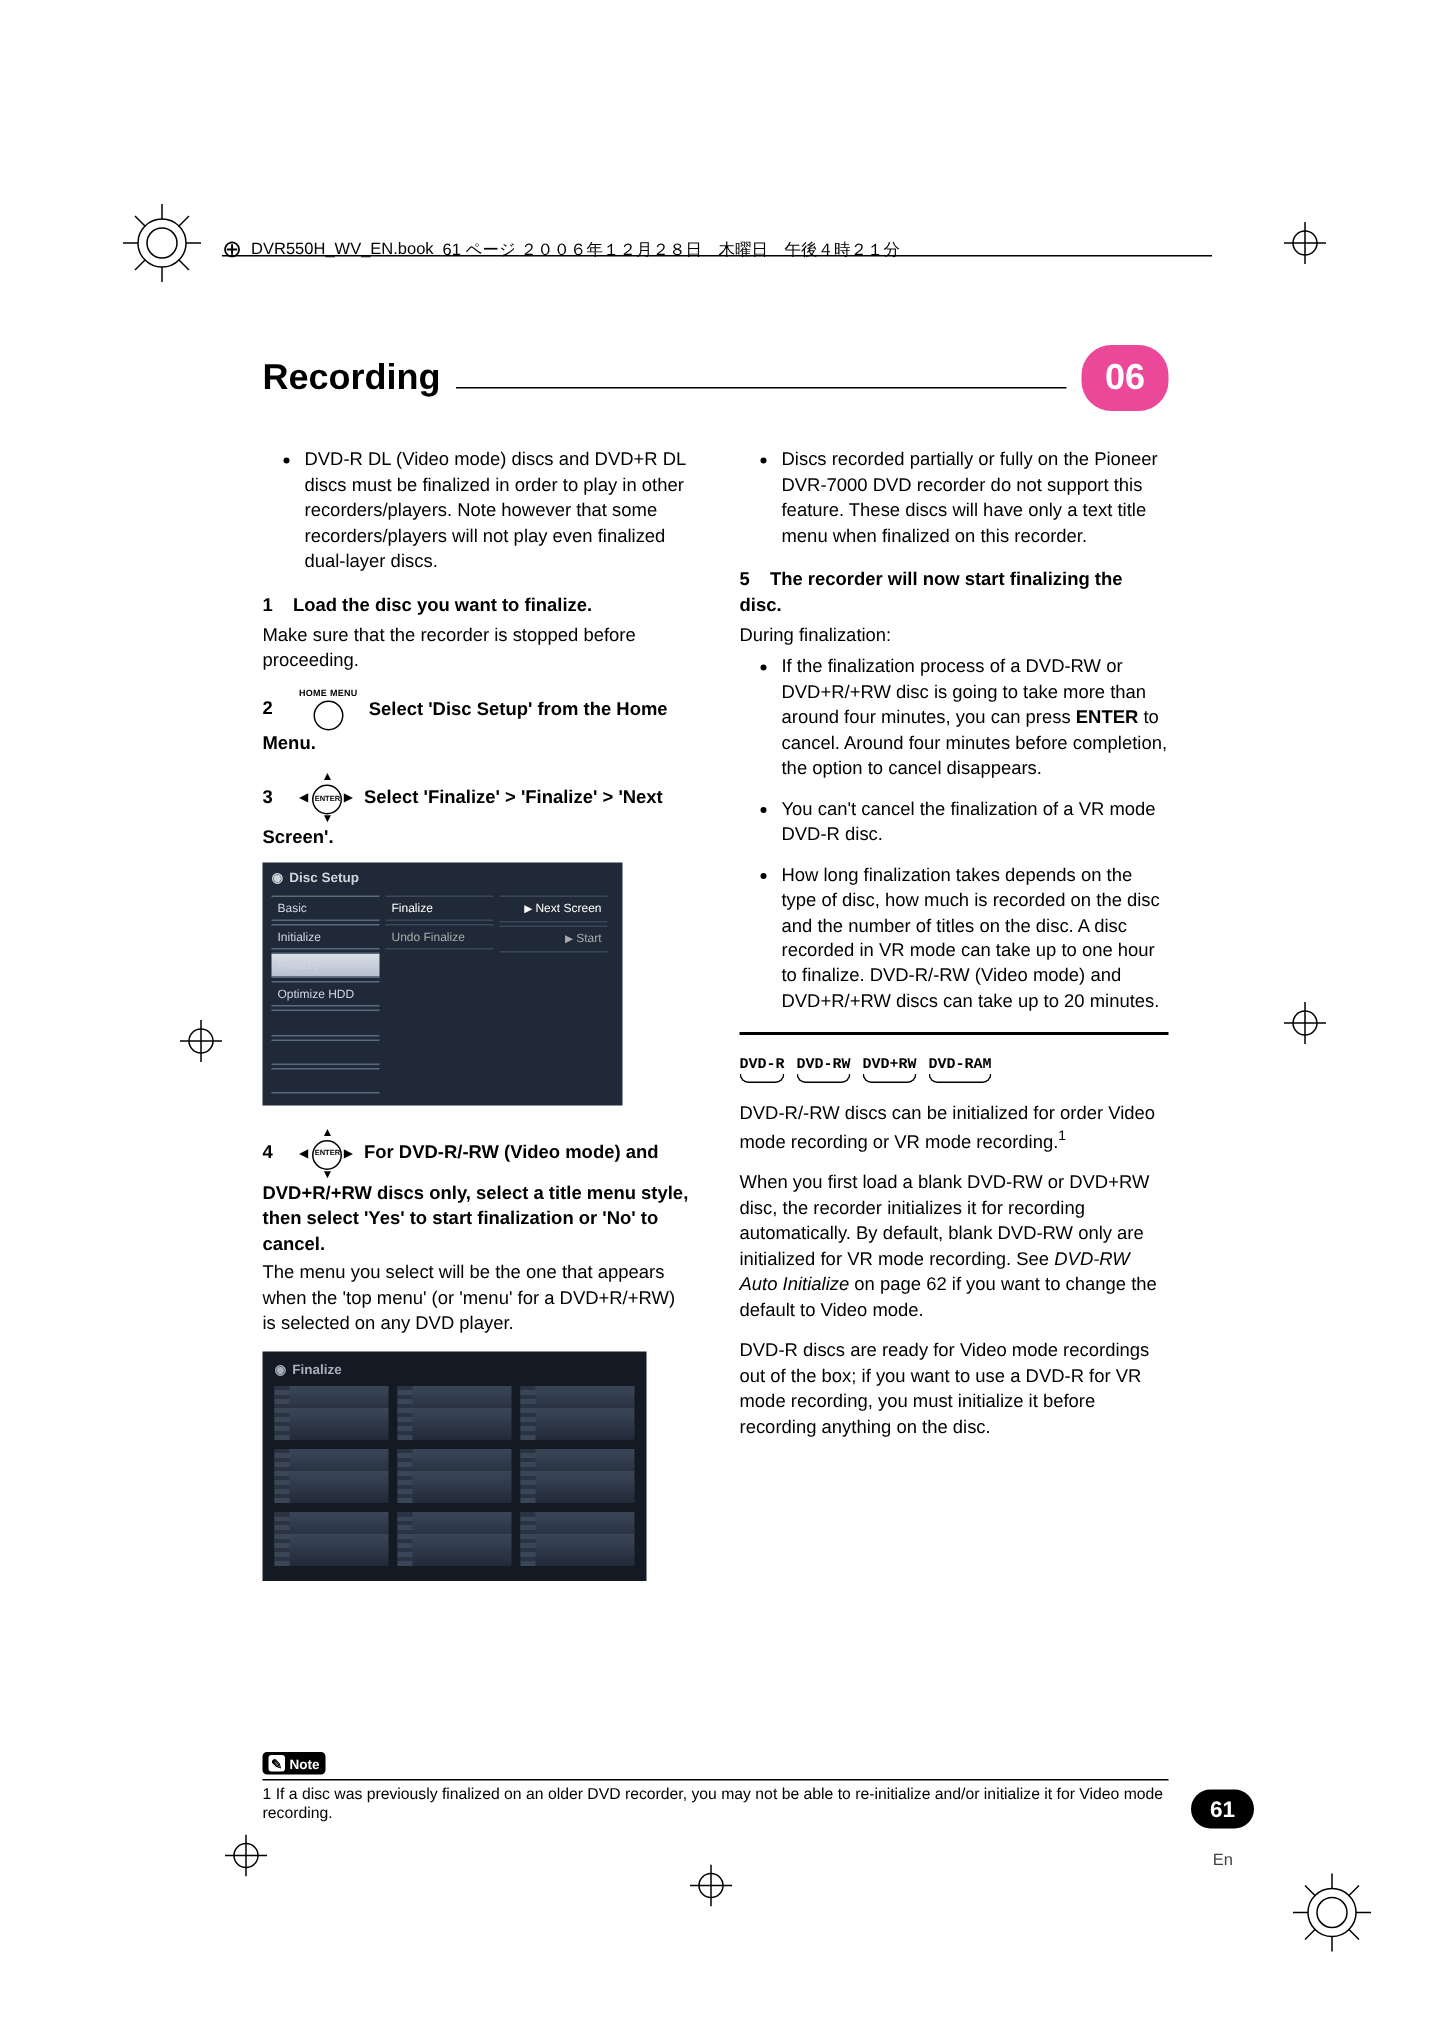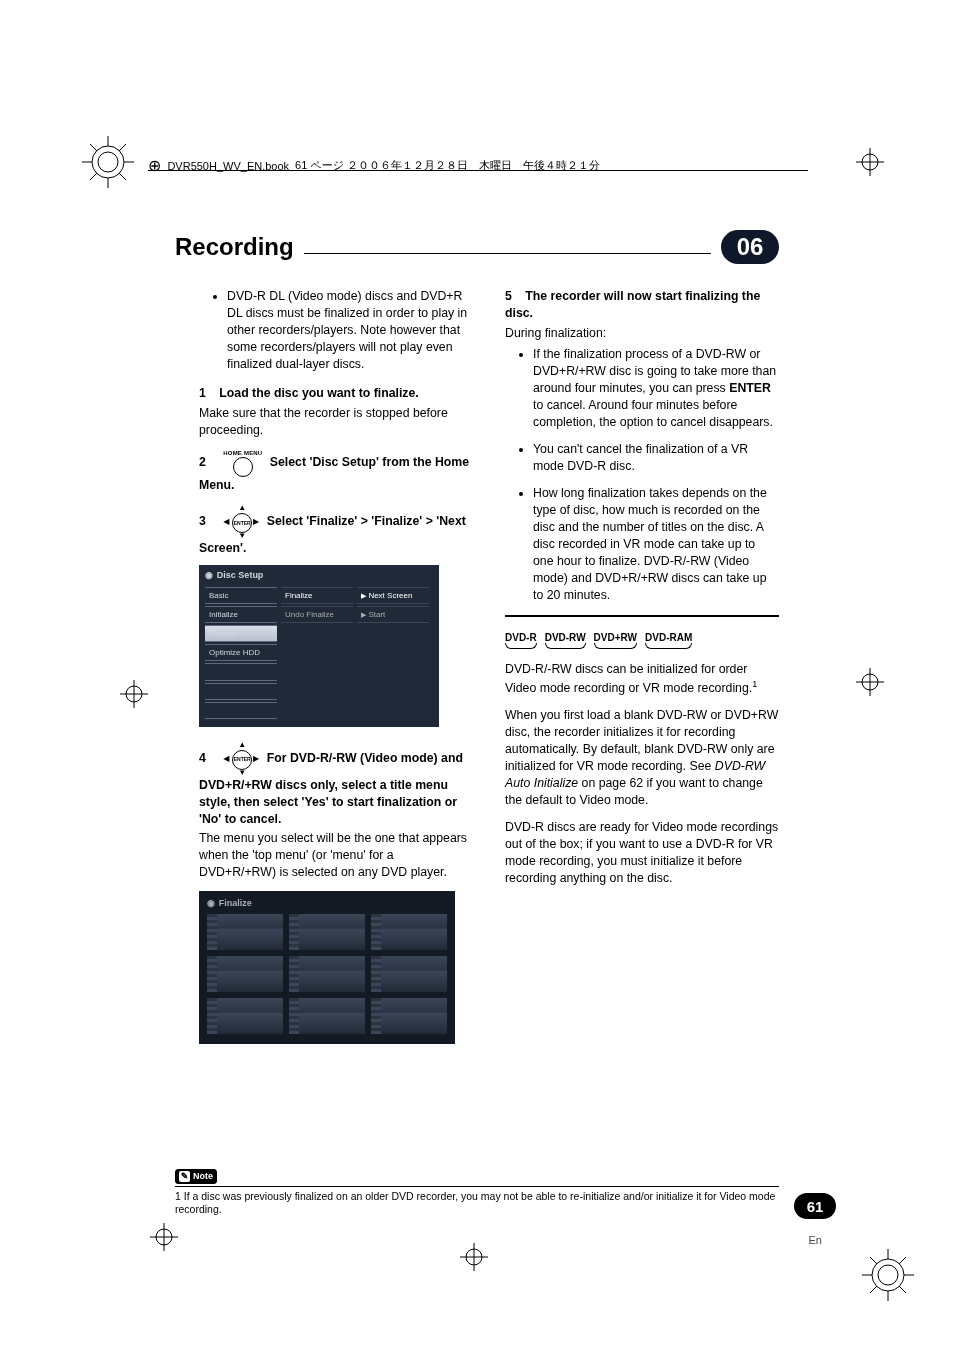--- a/index.html
+++ b/index.html
@@ -39,28 +39,28 @@
   }
   .chapter-title {
     font-size: 24px; font-weight: bold;
     flex: 0 0 auto;
   }
   .chapter-rule {
     flex: 1 1 auto; height: 1px; background: #000; margin: 0 10px;
     position: relative; top: 6px;
   }
   .chapter-num {
-    background: #0f172a; color: #fff;
-    width: 58px; height: 34px;
+    background: #ec4899; color: #fff;
+    width: 58px; height: 44px;
     border-radius: 20px;
     display: flex; align-items: center; justify-content: center;
     font-size: 24px; font-weight: bold;
   }
 
-  .cols { display: flex; gap: 32px; margin-left: 24px; }
+  .cols { display: flex; gap: 32px; }
   .col { width: 286px; font-size: 12.3px; line-height: 1.38; }
 
   ul.body-list { list-style: disc; padding-left: 28px; margin: 0 0 12px 0; }
   ul.body-list li { margin-bottom: 10px; }
 
   .step { margin: 0 0 3px 0; }
   .step-num { font-weight: bold; margin-right: 10px; }
   .step-txt { font-weight: bold; }
   .step-follow { margin: 0 0 10px 0; }
 
@@ -92,21 +92,21 @@
     font-size: 8px; margin: 8px 0 14px 0;
   }
   .ui-shot .titlebar {
     display: flex; align-items: center; gap: 4px; padding: 4px 6px;
     font-weight: bold; color: #d0d4da; font-size: 9px;
   }
   .ui-shot .body { display: flex; padding: 2px 6px 8px 6px; gap: 4px; }
   .ui-shot .panel { display: flex; flex-direction: column; gap: 2px; }
   .ui-shot .p1 { width: 72px; }
   .ui-shot .p2 { width: 72px; color: #aaa; }
-  .ui-shot .p3 { width: 72px; color: #aaa; }
+  .ui-shot .p3 { width: 72px; color: #aaa; text-align: right; }
   .ui-shot .item { padding: 2px 4px; border-bottom: 1px solid #3b4658; border-top: 1px solid #3b4658;}
   .ui-shot .p1 .item { border-top:1px solid #5c6a80; border-bottom:1px solid #5c6a80; color:#cfd6e1;}
   .ui-shot .sel { color: #000; border-top:1px solid #888; border-bottom:1px solid #888;}
   .ui-shot .p1 .sel { background: linear-gradient(#d9dee6,#b7c0cf); }
   .ui-shot .sel2 { color:#fff; }
   .ui-shot .tri::before { content: "▶"; font-size: 7px; margin-right: 2px; }
 
   
   .ui-shot2 {
     width: 240px; background: #141a24; padding: 4px 8px 10px 8px;
@@ -122,21 +122,21 @@
   .ui-shot2 .th::before {
     content:""; width:10px; background: repeating-linear-gradient(#2a3342 0 3px,#3a4657 3px 6px);
   }
 
   .section-head {
     font-size: 21px; font-weight: bold; line-height: 1.2;
     margin: 18px 0 4px 0;
   }
   .section-rule { height: 2px; background: #000; margin: 0 0 14px 0; }
 
-  .format-row { display: flex; gap: 8px; margin: 0 0 12px 0; }
+  .format-row { display: flex; gap: 8px; margin: 0 0 12px 0; font-family: Liberation Mono, monospace; }
   .fmt {
     font-size: 10px; font-weight: bold; position: relative; padding-bottom: 4px;
   }
   .fmt::after {
     content: ""; position: absolute; left: 0; right: 0; bottom: 0;
     height: 5px; border: 1px solid #000; border-top: none;
     border-bottom-left-radius: 6px; border-bottom-right-radius: 6px;
   }
 
   .note-bar {
@@ -358,20 +358,23 @@
             <div class="th"></div>
             <div class="th"></div>
             <div class="th"></div>
             <div class="th"></div>
             <div class="th"></div>
           </div>
         </div>
       </div>
 
       <div class="col">
+        <ul class="body-list">
+          <li>Discs recorded partially or fully on the Pioneer DVR-7000 DVD recorder do not support this feature. These discs will have only a text title menu when finalized on this recorder.</li>
+        </ul>
 
         <p class="step">
           <span class="step-num">5</span>
           <span class="step-txt">The recorder will now start finalizing the disc.</span>
         </p>
         <p class="step-follow" style="margin-bottom:4px;">During finalization:</p>
 
         <ul class="body-list">
           <li>
             <span>If the finalization process of a DVD-RW or DVD+R/+RW disc is going to take more than around four minutes, you can press </span><b>ENTER</b><span> to cancel. Around four minutes before completion, the option to cancel disappears.</span>

